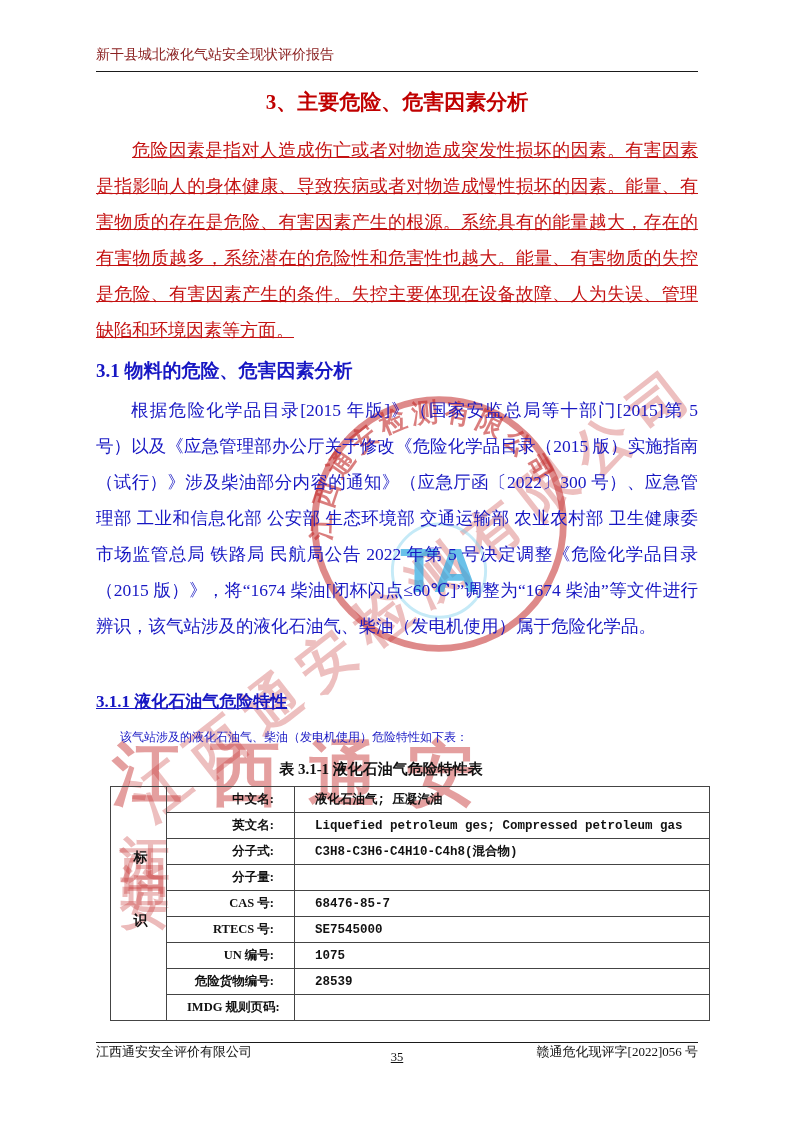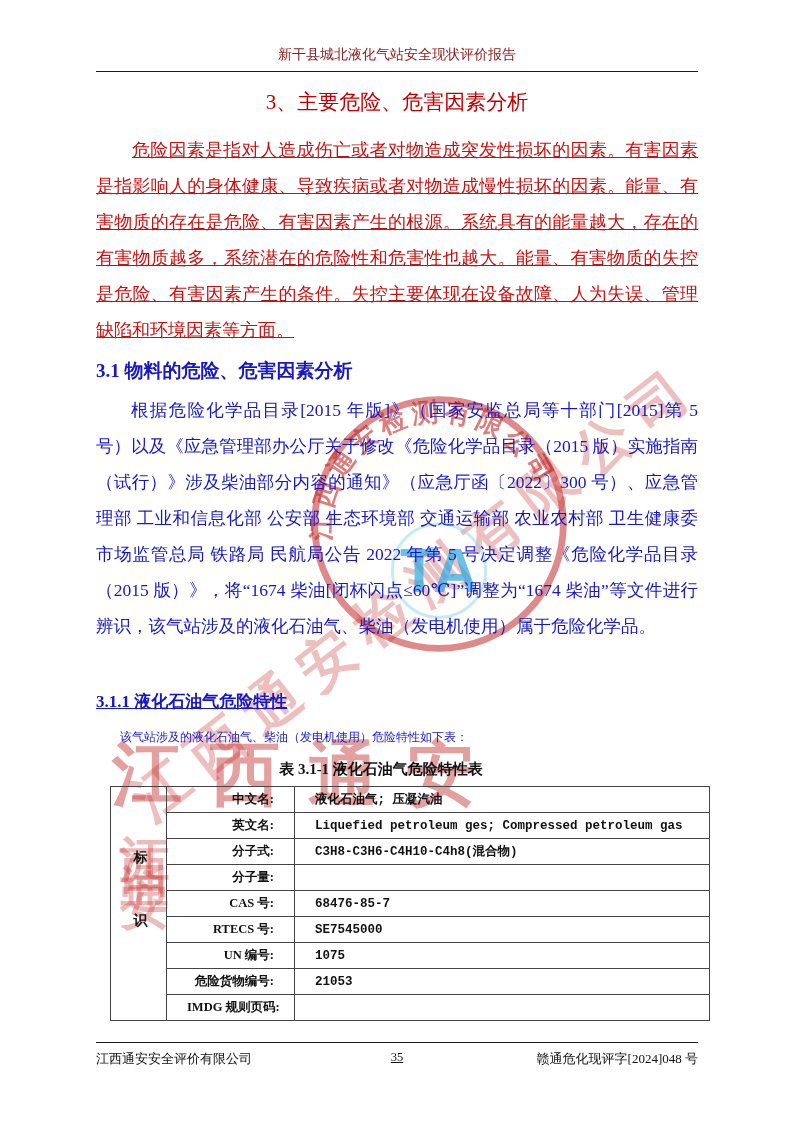--- a/index.html
+++ b/index.html
@@ -41,31 +41,31 @@
   .stamp-svg{position:absolute;left:303px;top:388px;width:272px;height:272px;}
   .stamp-ring{fill:none;stroke:var(--watermark-red);stroke-width:7;opacity:0.55;}
   .stamp-arc-text{fill:var(--watermark-red);opacity:0.6;font-size:27px;font-weight:bold;letter-spacing:5px;}
   .stamp-logo{fill:var(--stamp-blue);opacity:0.7;font-size:64px;font-weight:bold;
     font-family:"Liberation Sans","DejaVu Sans",sans-serif;}
   .stamp-inner-ring{fill:none;stroke:#7fd0ee;stroke-width:3;opacity:0.45;}
 
   
   .doc-header{
     position:absolute;top:46px;left:96px;width:602px;
-    text-align:center;font-size:14px;color:var(--header-color);z-index:2;
+    text-align:left;font-size:14px;color:var(--header-color);z-index:2;
   }
   .header-rule{
     position:absolute;top:71px;left:96px;width:602px;
     border-top:1.5px solid #1a1a1a;z-index:2;
   }
 
   
   .chapter-title{
     position:absolute;top:88px;left:96px;width:602px;
-    text-align:center;font-size:21px;font-weight:normal;color:var(--title-color);z-index:2;
+    text-align:center;font-size:21px;font-weight:bold;color:var(--title-color);z-index:2;
   }
   .para{
     position:absolute;left:96px;width:602px;
     text-align:justify;text-indent:2em;line-height:36px;z-index:2;
   }
   .para-intro{top:132px;font-size:18px;color:var(--body-red);text-decoration:underline;}
   .h-3-1{
     position:absolute;top:358px;left:96px;width:602px;
     font-size:19px;font-weight:bold;color:var(--body-blue);z-index:2;
   }
@@ -98,21 +98,21 @@
   td.lbl{text-align:right;font-weight:bold;white-space:nowrap;}
   td.val{
     text-align:left;
     font-family:"Liberation Mono","DejaVu Sans Mono",monospace;
     font-size:12.5px;white-space:nowrap;overflow:hidden;font-weight:bold;
   }
 
   
   .doc-footer{
     position:absolute;top:1042px;left:96px;width:602px;z-index:2;
-    border-top:1.5px solid #1a1a1a;padding-top:7px;
+    border-top:1.5px solid #1a1a1a;
     font-size:13px;color:#111;text-align:right;
   }
   .doc-footer .f-left{float:left;}
   .doc-footer .f-right{float:right;}
   .doc-footer .f-center{
     position:absolute;left:50%;transform:translateX(-50%);top:7px;font-size:12.5px;text-decoration:underline;
   }
 </style>
 </head>
 <body>
@@ -182,28 +182,28 @@
       <tr>
         <td class="lbl">RTECS 号:</td>
         <td class="val">SE7545000</td>
       </tr>
       <tr>
         <td class="lbl">UN 编号:</td>
         <td class="val">1075</td>
       </tr>
       <tr>
         <td class="lbl">危险货物编号:</td>
-        <td class="val">21053</td>
+        <td class="val">28539</td>
       </tr>
       <tr>
         <td class="lbl">IMDG 规则页码:</td>
         <td class="val"></td>
       </tr>
     </tbody>
   </table>
 
   <div class="doc-footer">
     <span class="f-left">江西通安安全评价有限公司</span>
     <span class="f-center">35</span>
-    <span class="f-right">赣通危化现评字[2024]048 号</span>
+    <span class="f-right">赣通危化现评字[2022]056 号</span>
   </div>
 
 </div>
 
 </body></html>

